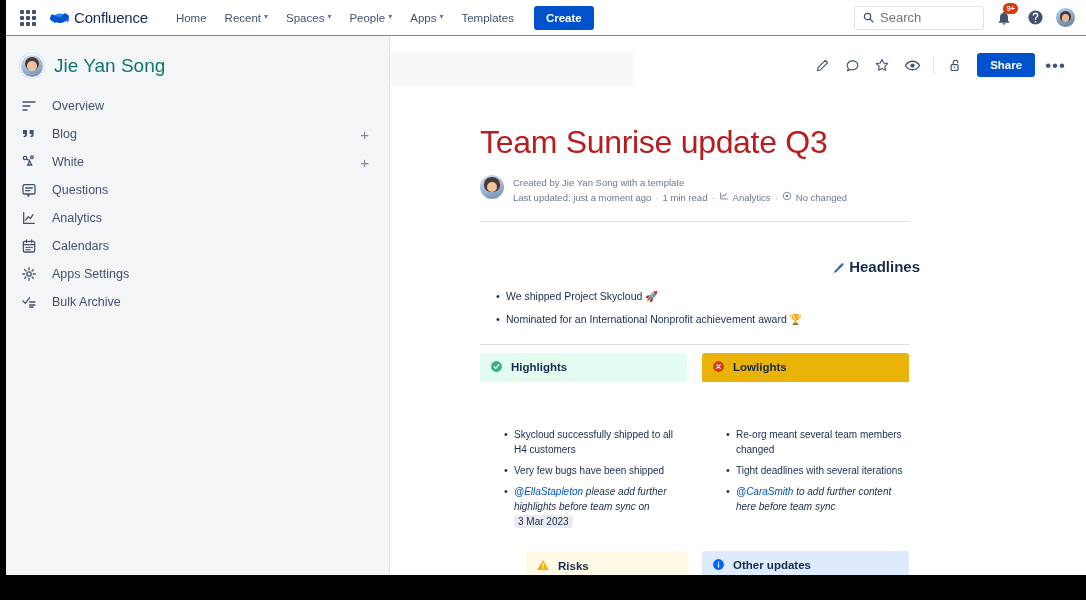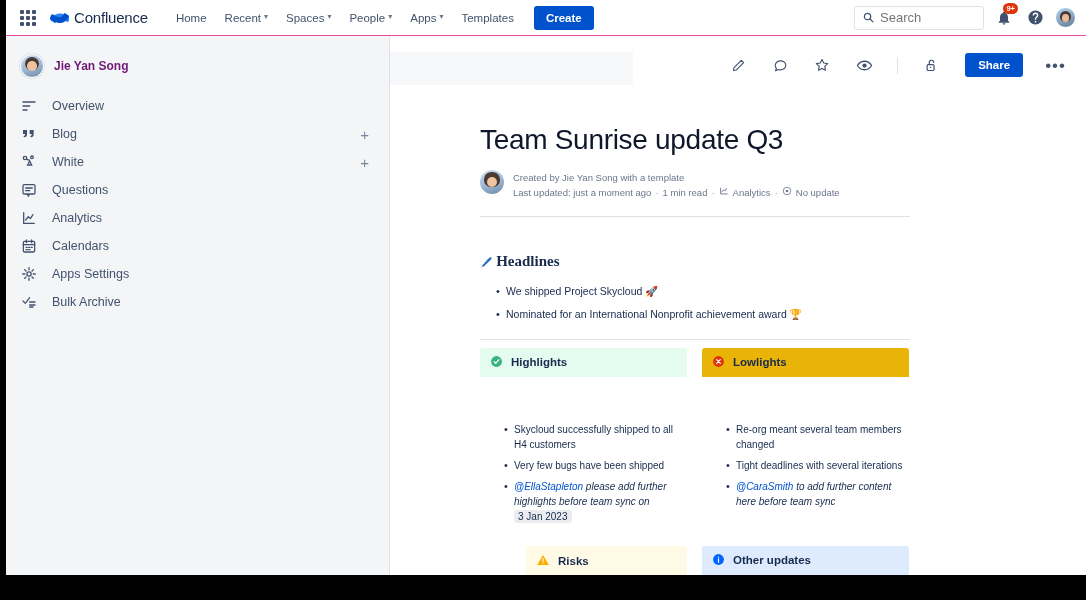--- a/index.html
+++ b/index.html
@@ -121,21 +121,21 @@
   .space-avatar::after {
     content: ""; position: absolute;
     left: 18%; top: 10%; width: 64%; height: 60%;
     border-radius: 50% 50% 45% 45%; background: #4b3a33;
   }
   .space-avatar::before {
     content: ""; position: absolute; z-index: 2;
     left: 28%; top: 28%; width: 44%; height: 44%;
     border-radius: 50%; background: #f0c3a0;
   }
-  .space-name { font-size: 12px; font-weight: bold; color: #701a75; }
+  .space-name { font-size: 19px; font-weight: normal; color: #0f766e; }
   .nav-item {
     display: flex; align-items: center; gap: 14px;
     height: 28px; padding: 0 14px 0 14px;
     cursor: pointer; margin-bottom: 0;
     position: relative;
   }
   .nav-icon {
     width: 18px; height: 18px; flex-shrink: 0;
     display: flex; align-items: center; justify-content: center;
     color: #42526e;
@@ -149,21 +149,21 @@
   .content {
     flex: 1; background: #fff; position: relative;
     overflow: hidden;
   }
   .skeleton-bar {
     position: absolute; left: 0; top: 16px;
     width: 243px; height: 33px; background: #f7f8f9;
   }
   .page-actions {
     position: absolute; right: 14px; top: 16px;
-    display: flex; align-items: center; gap: 16px;
+    display: flex; align-items: center; gap: 4px;
   }
   .act-icon {
     width: 26px; height: 26px; display: flex;
     align-items: center; justify-content: center;
     cursor: pointer; border-radius: 3px; color: #42526e;
   }
   .act-divider {
     width: 1px; height: 17px; background: #dfe1e6; margin: 0 4px;
   }
   .share-btn {
@@ -174,21 +174,21 @@
   .more-btn {
     font-size: 17px; color: #42526e; cursor: pointer;
     padding: 0 6px; line-height: 1; letter-spacing: 1px;
   }
   .page-canvas {
     position: absolute; left: 0; top: 52px;
     right: 0; bottom: 0; background: #fff; overflow: hidden;
   }
   .page-inner { padding: 36px 0 0 90px; width: 530px; }
   .page-title {
-    font-size: 28px; color: #0f172a; font-weight: normal;
+    font-size: 32px; color: #b91c1c; font-weight: normal;
     letter-spacing: -0.3px; margin-bottom: 14px;
   }
   .byline { display: flex; gap: 9px; align-items: flex-start; }
   .byline-avatar {
     width: 24px; height: 24px; border-radius: 50%; flex-shrink: 0;
     background: linear-gradient(160deg,#cfe3f7 0%,#9ab6d4 55%,#6f8aa4 100%);
     position: relative; overflow: hidden;
   }
   .byline-avatar::after {
     content: ""; position: absolute;
@@ -198,22 +198,22 @@
   .byline-avatar::before {
     content: ""; position: absolute; z-index: 2;
     left: 28%; top: 28%; width: 44%; height: 44%;
     border-radius: 50%; background: #f0c3a0;
   }
   .byline-lines { font-size: 9.5px; color: #6b778c; line-height: 1.55; padding-top: 1px; }
   .byline-lines .ln { display: flex; align-items: center; gap: 4px; flex-wrap: wrap; }
   .meta-sep { color: #97a0af; }
   .meta-link { color: #6b778c; cursor: pointer; }
   .section-title {
-    text-align: left; font-size: 15px; color: #172b4d;
-    font-weight: bold; margin: 36px 0 14px 0; font-family: Liberation Serif, serif;
+    text-align: right; font-size: 15px; color: #172b4d;
+    font-weight: bold; margin: 36px 0 14px 0;
   }
   .hr { height: 1px; background: #dfe1e6; margin: 16px 0 0 0; width: 430px; }
   .bullets { list-style: none; padding-left: 16px; }
   .bullets li {
     font-size: 10.5px; color: #172b4d; line-height: 1.5;
     margin-bottom: 7px; position: relative; padding-left: 10px;
   }
   .bullets li::before {
     content: "•"; position: absolute; left: 0; top: -1px;
     color: #172b4d; font-size: 11px;
@@ -483,21 +483,21 @@
                   </svg>
                 </span>
                 <span class="meta-link">Analytics</span>
                 <span class="meta-sep">·</span>
                 <span>
                   <svg width="10" height="10" viewBox="0 0 24 24" fill="none" stroke="#6b778c" stroke-width="2">
                     <circle cx="12" cy="12" r="9"></circle>
                       <circle cx="12" cy="12" r="3.2" fill="#6b778c" stroke="none"></circle>
                   </svg>
                 </span>
-                <span class="meta-link">No update</span>
+                <span class="meta-link">No changed</span>
               </div>
             </div>
           </div>
 
           <div class="hr"></div>
 
           <div class="section-title">
             <span class="emoji">🖊️</span>
             <span>Headlines</span>
           </div>
@@ -518,21 +518,21 @@
                     <circle cx="12" cy="12" r="10" fill="#36b37e"></circle>
                     <path d="M7.5 12.3l3 3 6-6.6" fill="none" stroke="#fff" stroke-width="2.2" stroke-linecap="round" stroke-linejoin="round"></path>
                   </svg>
                 </span>
                 <span>Highlights</span>
               </div>
               <div class="panel-body">
                 <ul class="bullets">
                   <li>Skycloud successfully shipped to all H4 customers</li>
                   <li>Very few bugs have been shipped</li>
-                  <li><span class="mention">@EllaStapleton</span><span class="italic"> please add further highlights before team sync on </span><span class="date-chip">3 Jan 2023</span></li>
+                  <li><span class="mention">@EllaStapleton</span><span class="italic"> please add further highlights before team sync on </span><span class="date-chip">3 Mar 2023</span></li>
                 </ul>
               </div>
             </div>
 
             <div class="panel">
               <div class="panel-head red">
                 <span>
                   <svg width="13" height="13" viewBox="0 0 24 24">
                     <circle cx="12" cy="12" r="10" fill="#de350b"></circle>
                     <path d="M8.6 8.6l6.8 6.8M15.4 8.6l-6.8 6.8" stroke="#fff" stroke-width="2.2" stroke-linecap="round"></path>

